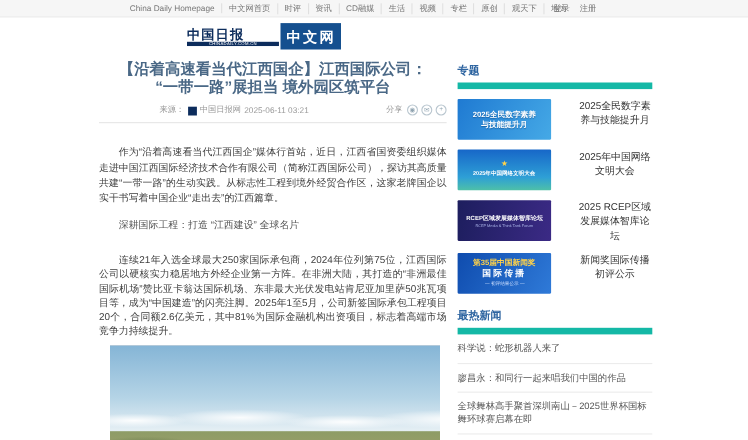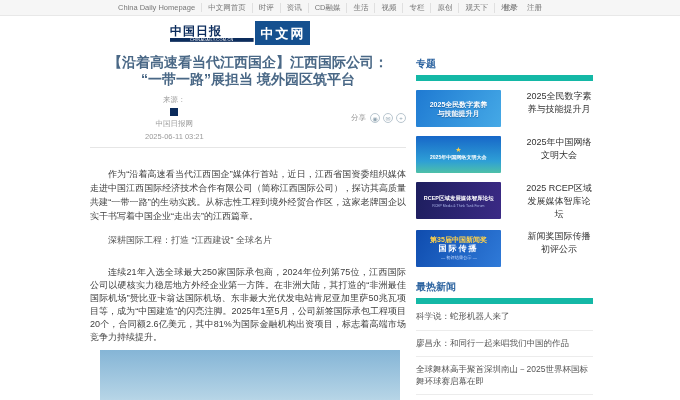--- a/index.html
+++ b/index.html
@@ -42,21 +42,21 @@
   
   .main { display:flex; margin-left:90px; width:503px; align-items:flex-start; }
   .left-col { width:316px; }
   .right-col { width:177px; margin-left:10px; }
 
   
   .article-title { margin-top:6px; text-align:center; color:#4a6886; font-weight:bold;
     font-size:14px; line-height:17px; }
   .byline { display:flex; align-items:center; font-size:7.5px; color:#999; margin-top:7px;
     padding-bottom:6px; border-bottom:1px solid #e6e6e6; }
-  .byline-source { margin-left:55px; display:flex; align-items:center; gap:3px;flex-direction:column; }
+  .byline-source { margin-left:55px; display:flex; align-items:flex-end; gap:3px; }
   .src-logo { width:8px; height:8px; background:#0c2c5c; flex:none; }
   .share { margin-left:auto; display:flex; align-items:center; gap:3px; color:#8fa3b0; }
   .share-label { font-size:7.5px; color:#999; margin-right:1px; }
   .share-ic { width:10px; height:10px; border:1px solid #b9c6cf; border-radius:50%; display:flex;
     align-items:center; justify-content:center; font-size:6px; color:#8fa3b0; cursor:pointer; }
   .para { font-size:9px; color:#404040; line-height:14px; text-align:justify; text-indent:2em; margin-top:19px; }
   .para2 { line-height:13px; }
   .subhead { font-size:9px; color:#555; text-indent:2em; margin-top:11px; }
 
   

